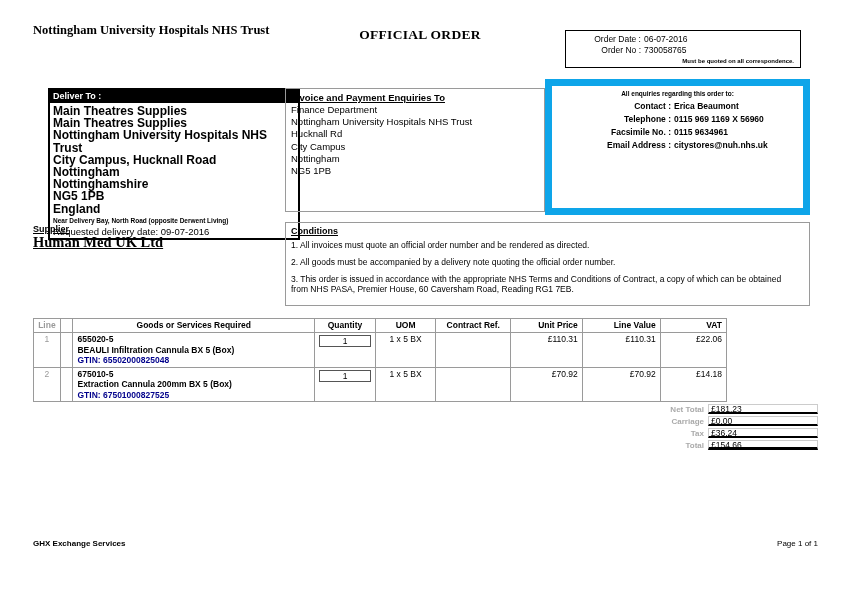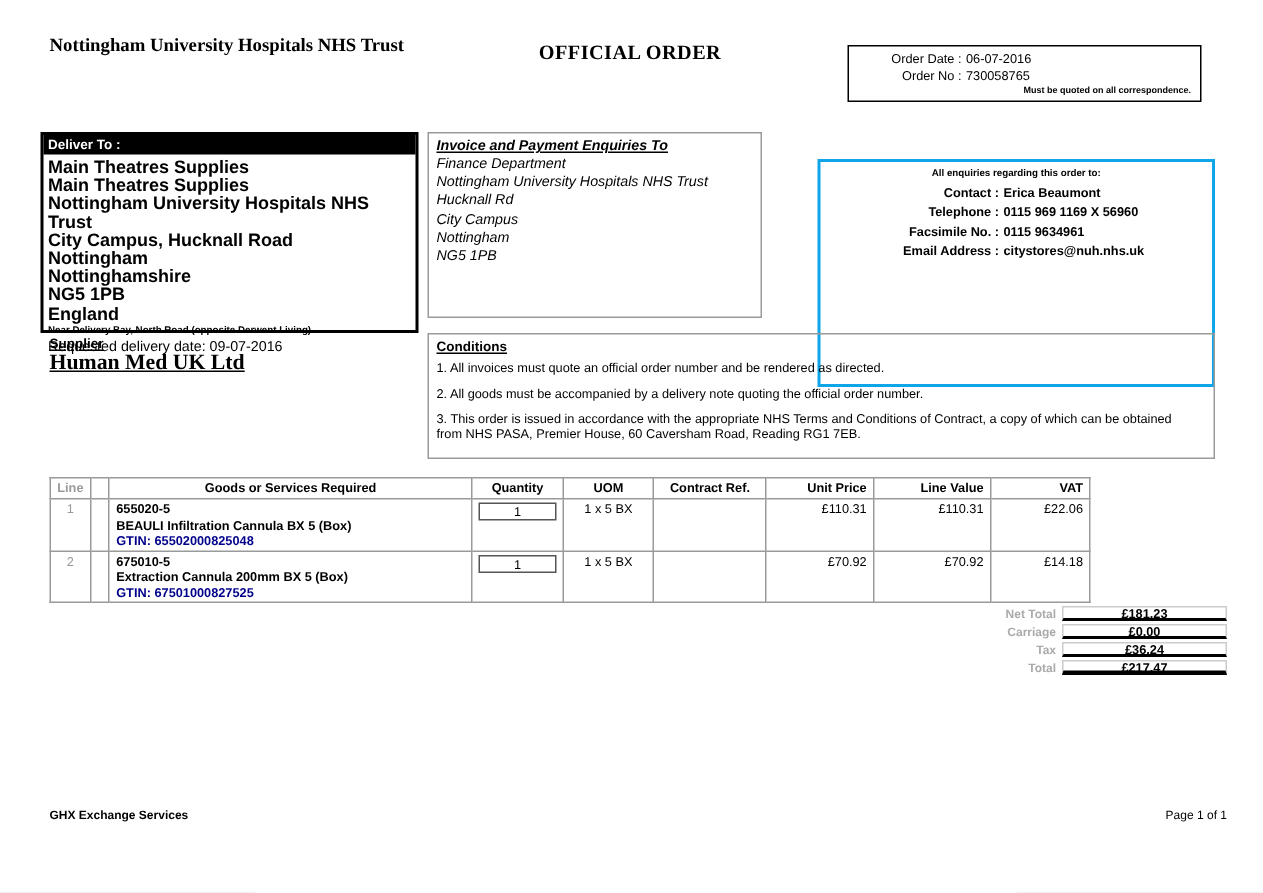--- a/index.html
+++ b/index.html
@@ -21,42 +21,42 @@
   .order-box {
     position:absolute; left:565px; top:30px; width:236px; height:38px;
     border:1px solid #000; padding:3px 6px 2px 6px; font-size:8.5px;
   }
   .order-row { display:flex; line-height:11px; }
   .order-row .lbl { width:72px; text-align:right; padding-right:3px; }
   .order-note { text-align:right; font-weight:bold; font-size:6px; margin-top:2px; }
 
   
   .deliver-box {
-    position:absolute; left:27px; top:88px; width:252px; height:134px;
+    position:absolute; left:48px; top:88px; width:252px; height:152px;
     border:2px solid #000; background:#fff;
   }
   .deliver-header {
     background:#000; color:#fff; font-weight:bold; font-size:9px; padding:1px 3px; line-height:11px;
   }
   .deliver-lines { padding:2px 3px 0 3px; font-weight:bold; font-size:12px; line-height:12.2px; }
   .deliver-note { padding:2px 3px 0 3px; font-weight:bold; font-size:6.5px; line-height:8px; }
   .deliver-requested { padding:1px 3px; font-size:9.5px; line-height:12px; }
 
   
   .invoice-box {
-    position:absolute; left:285px; top:88px; width:223px; height:124px;
-    border:1px solid #9a9a9a; padding:2px 5px;font-style:italic;
+    position:absolute; left:285px; top:88px; width:260px; height:124px;
+    border:1px solid #9a9a9a; padding:2px 5px;
   }
   .invoice-title { font-weight:bold; font-size:9.5px; text-decoration:underline; line-height:13px; }
   .invoice-lines { font-size:9.5px; line-height:12.2px; }
 
   
   .enquiries-box {
-    position:absolute; left:545px; top:106px; width:265px; height:152px;
-    border:2px solid #0ea5e9; padding:3px 4px;
+    position:absolute; left:545px; top:79px; width:265px; height:136px;
+    border:7px solid #0ea5e9; padding:3px 4px;
   }
   .enquiries-note { text-align:center; font-weight:bold; font-size:6.5px; line-height:9px; margin-bottom:2px; }
   .enq-row { display:grid; grid-template-columns:118px 1fr; font-size:8.5px; font-weight:bold; line-height:13px; }
   .enq-row .lbl { text-align:right; padding-right:3px; }
 
   
   .supplier-label { position:absolute; left:33px; top:224px; font-size:9px; font-weight:bold; text-decoration:underline; }
   .supplier-name {
     position:absolute; left:33px; top:234px;
     font-family:"Liberation Serif", serif; font-weight:bold; font-size:14.5px; text-decoration:underline;
@@ -89,21 +89,21 @@
     text-align:center; line-height:10px; height:12px; font-size:8.5px;
   }
   .td-goods { height:34px; }
 
   
   .totals { position:absolute; left:636px; top:404px; width:182px; }
   .total-row { display:grid; grid-template-columns:72px 1fr; margin-bottom:2px; align-items:center; }
   .total-row .lbl { color:#aaa; font-weight:bold; font-size:8px; text-align:right; padding-right:4px; }
   .total-row .val {
     border:1px solid #ccc; border-bottom:2px solid #000; background:#fff;
-    font-weight:bold; font-size:8.5px; text-align:center; padding:0 2px; line-height:9px; height:10px;
+    font-weight:normal; font-size:8.5px; text-align:left; padding:0 2px; line-height:9px; height:10px;
   }
   .total-row.grand .val { border-bottom:3px solid #000; }
 
   
   .footer-left { position:absolute; left:33px; top:539px; font-weight:bold; font-size:8px; }
   .footer-right { position:absolute; right:24px; top:539px; font-size:8px; }
 </style>
 </head>
 <body>
 
@@ -253,20 +253,20 @@
     <div class="total-row">
       <span class="lbl">Carriage</span>
       <span class="val">£0.00</span>
     </div>
     <div class="total-row">
       <span class="lbl">Tax</span>
       <span class="val">£36.24</span>
     </div>
     <div class="total-row grand">
       <span class="lbl">Total</span>
-      <span class="val">£217.47</span>
+      <span class="val">£154.66</span>
     </div>
   </div>
 
   <div class="footer-left">GHX Exchange Services</div>
   <div class="footer-right">Page 1 of 1</div>
 
 </div>
 
 </body></html>

